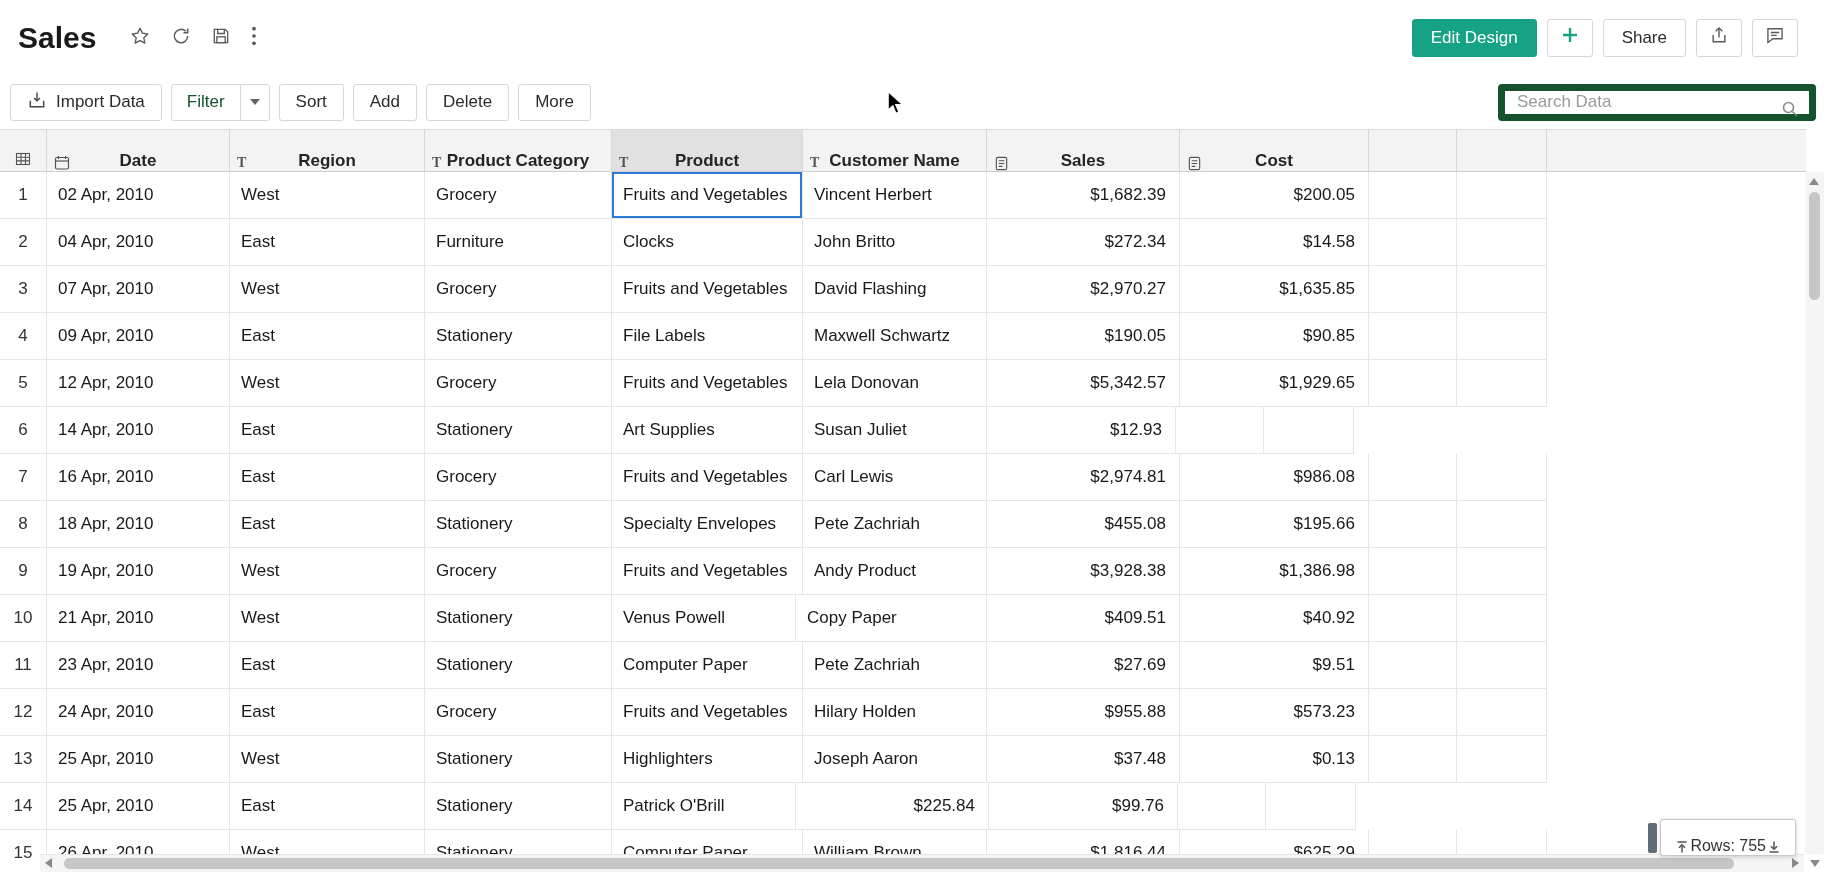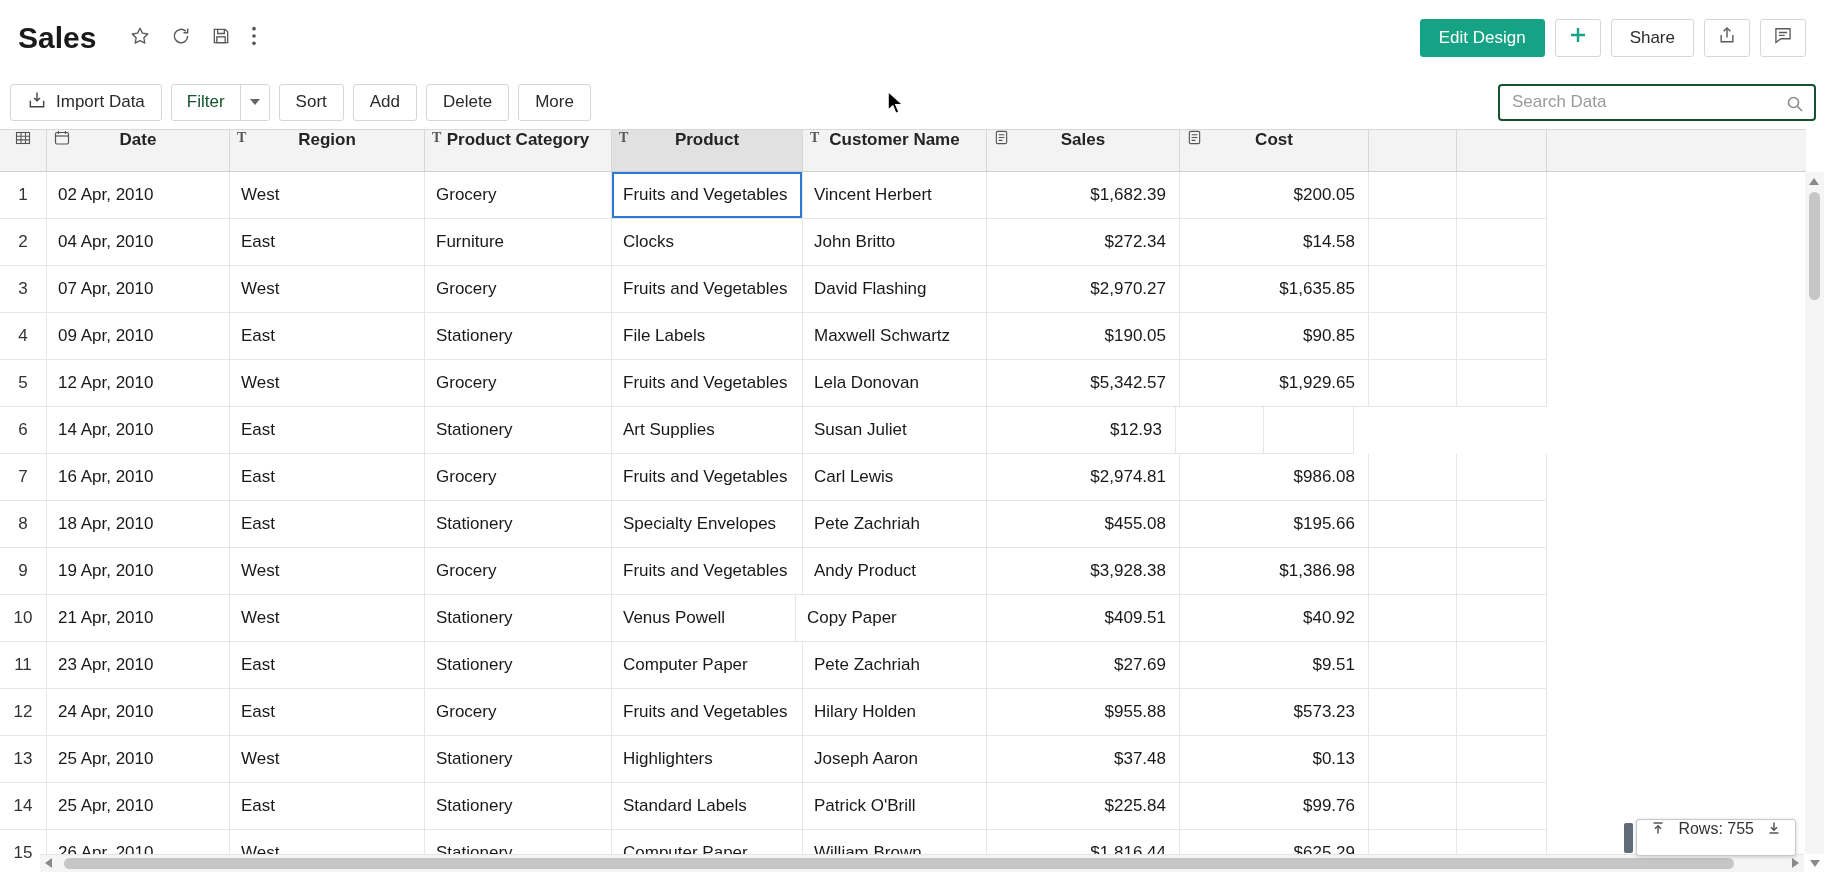--- a/index.html
+++ b/index.html
@@ -5,52 +5,52 @@
   html,body{margin:0;padding:0;background:#fff;}
   .screen{position:relative;width:1826px;height:872px;background:#fff;overflow:hidden;
           font-family:"Liberation Sans",sans-serif;color:#222;}
 
   
   .topbar{position:absolute;top:0;left:0;right:0;height:75px;display:flex;align-items:center;
           padding:0 10px;box-sizing:border-box;}
   .title{font-size:30px;font-weight:700;color:#1a1a1a;margin:0 0 0 8px;}
   .top-icons{display:flex;align-items:center;gap:6px;margin-left:26px;}
   .icon-btn{background:none;border:none;cursor:pointer;padding:5px 7px;display:flex;align-items:center;}
-  .topbar-right{margin-left:auto;display:flex;gap:10px;align-items:flex-start;margin-right:10px;}
+  .topbar-right{margin-left:auto;display:flex;gap:10px;align-items:flex-start;margin-right:18px;}
   .btn{height:38px;border:1px solid #d6d6d6;background:#fff;border-radius:3px;font-size:17px;
        color:#2b2b2b;display:flex;align-items:center;justify-content:center;padding:0 18px;
        box-sizing:border-box;font-family:inherit;cursor:pointer;gap:9px;}
   .btn-green{background:var(--accent-green,#16a385);border-color:var(--accent-green,#16a385);color:#fff;}
   .btn-icon{width:46px;padding:0;}
 
   
   .toolbar{position:absolute;top:75px;left:0;right:0;height:54px;display:flex;align-items:center;
            padding:0 10px;gap:9px;box-sizing:border-box;}
   .tb-btn{height:37px;border:1px solid #d6d6d6;background:#fff;border-radius:3px;font-size:17px;
           color:#2b2b2b;display:flex;align-items:center;padding:12px 16px;gap:9px;cursor:pointer;
           font-family:inherit;box-sizing:border-box;}
   .split{display:flex;height:37px;border:1px solid #d6d6d6;border-radius:3px;overflow:hidden;
          box-sizing:border-box;background:#fff;}
   .split .seg{display:flex;align-items:center;padding:0 15px;background:#fff;border:none;
               font-size:17px;font-family:inherit;cursor:pointer;color:#14532d;}
   .split .caret-seg{border-left:1px solid #d6d6d6;padding:0 9px;}
   .caret{width:0;height:0;border-left:5px solid transparent;border-right:5px solid transparent;
          border-top:6px solid #666;}
-  .search{margin-left:auto;position:relative;width:318px;height:37px;border:2px solid #14532d;
+  .search{margin-left:auto;position:relative;width:318px;height:37px;border:7px solid #14532d;
           border-radius:4px;box-sizing:border-box;display:flex;align-items:center;background:#fff;}
   .search input{border:none;outline:none;flex:1;font-size:17px;padding:0 42px 0 12px;
                 font-family:inherit;color:#333;background:transparent;height:100%;}
   .search input::placeholder{color:#9a9a9a;}
   .search .mag{position:absolute;right:10px;top:9px;}
 
   
   .grid-area{position:absolute;top:129px;left:0;right:0;bottom:0;}
   .thead{position:absolute;top:0;left:0;width:1806px;height:43px;background:#f3f3f3;
          border-top:1px solid #d8d8d8;border-bottom:1px solid #cfcfcf;display:flex;box-sizing:border-box;}
-  .th{position:relative;display:flex;align-items:flex-start;justify-content:center;
+  .th{position:relative;display:flex;align-items:flex-end;justify-content:center;
       border-right:1px solid #d8d8d8;box-sizing:border-box;height:100%;cursor:pointer;}
   .th-sel{background:#e1e1e1;}
   .th-label{font-size:17px;font-weight:700;color:#242424;white-space:nowrap;}
   .type-icon{position:absolute;left:7px;display:flex;align-items:center;}
   .ticon{font-size:14px;font-weight:600;color:#555;font-family:"Liberation Serif",serif;}
   .tbody{position:absolute;top:43px;left:0;}
   .tr{display:flex;height:47px;background:#fff;}
   .td{border-right:1px solid #e6e6e6;border-bottom:1px solid #e6e6e6;box-sizing:border-box;
       display:flex;align-items:center;padding:0 11px;font-size:17px;color:#191919;overflow:hidden;
       cursor:default;}
@@ -79,21 +79,21 @@
   .tri-down{width:0;height:0;border-left:5px solid transparent;border-right:5px solid transparent;
             border-top:7px solid #8a8a8a;}
   .tri-left{width:0;height:0;border-top:5px solid transparent;border-bottom:5px solid transparent;
             border-right:7px solid #8a8a8a;}
   .tri-right{width:0;height:0;border-top:5px solid transparent;border-bottom:5px solid transparent;
              border-left:7px solid #8a8a8a;}
 
   
   .rows-badge-wrap{position:absolute;right:30px;bottom:16px;display:flex;align-items:center;z-index:6;}
   .badge-handle{width:9px;height:30px;background:#5f6b77;border-radius:2px;margin-right:3px;cursor:pointer;}
-  .rows-badge{display:flex;align-items:flex-start;gap:12px;height:35px;padding:0 13px;background:#fff;
+  .rows-badge{display:flex;align-items:flex-end;height:35px;padding:0 13px;background:#fff;
               border:1px solid #c8c8c8;border-radius:3px;box-shadow:0 1px 4px rgba(0,0,0,.18);
               font-size:16px;color:#333;}
   .badge-icon{display:flex;align-items:center;cursor:pointer;}
 
   .cursor{position:absolute;left:885px;top:90px;z-index:20;pointer-events:none;}
 </style>
 </head>
 <body>
 
 <div class="screen">
@@ -652,23 +652,20 @@
           <div class="td c0 rownum">14</div>
           <div class="td c1">
             <span class="cell-text">25 Apr, 2010</span>
           </div>
           <div class="td c2">
             <span class="cell-text">East</span>
           </div>
           <div class="td c3">
             <span class="cell-text">Stationery</span>
           </div>
-          <div class="td c4">
-            <span class="cell-text">Standard Labels</span>
-          </div>
           <div class="td c5">
             <span class="cell-text">Patrick O'Brill</span>
           </div>
           <div class="td c6 right">
             <span class="cell-text">$225.84</span>
           </div>
           <div class="td c7 right">
             <span class="cell-text">$99.76</span>
           </div>
           <div class="td c8">

